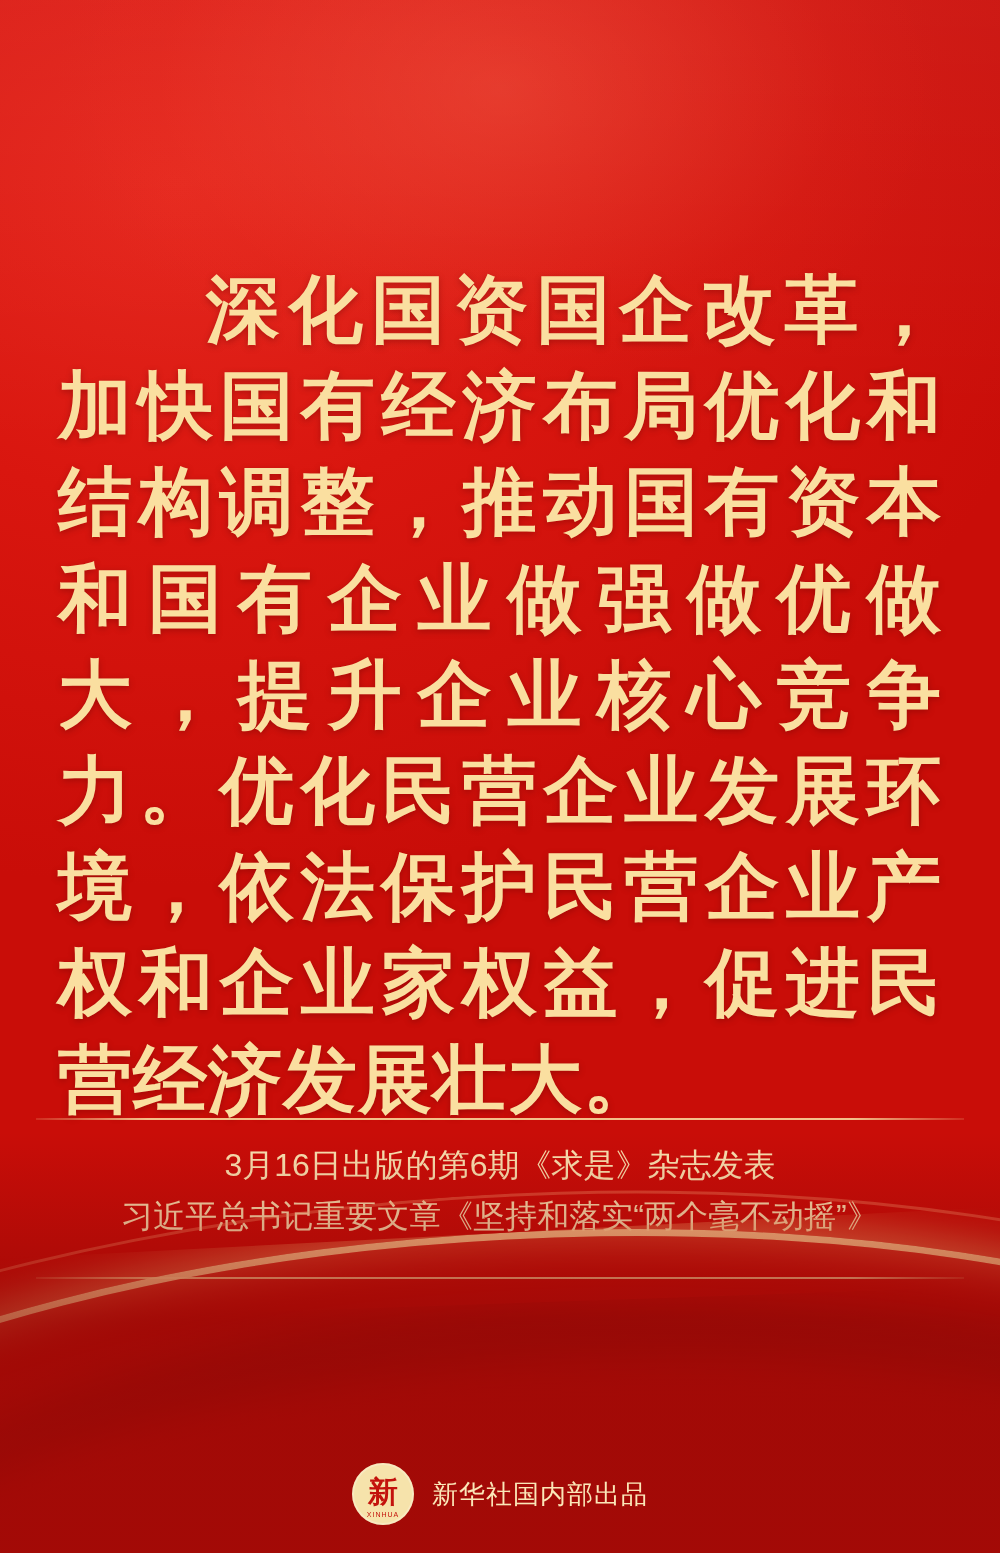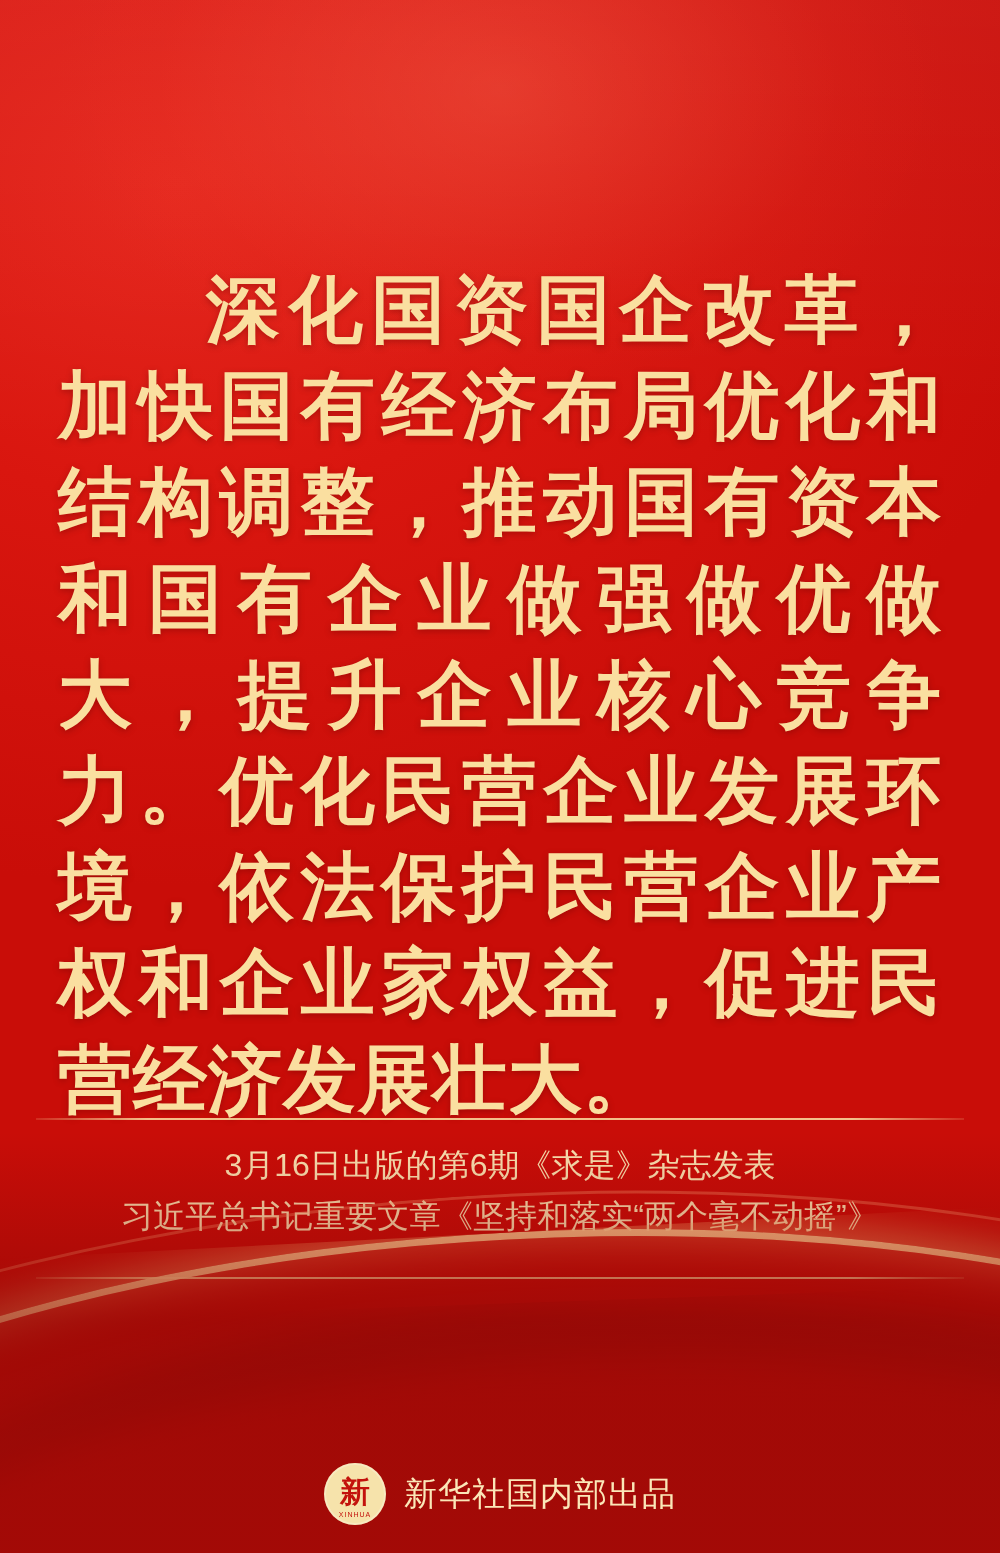--- a/index.html
+++ b/index.html
@@ -142,21 +142,21 @@
     position: absolute;
     bottom: 7px;
     left: 0; right: 0;
     text-align: center;
     font-size: 7px;
     letter-spacing: 1px;
     color: #c3120c;
     font-family: "Liberation Sans", sans-serif;
   }
   .footer-text {
-    font-size: 33px;
+    font-size: 26px;
     color: #fbe7b8;
     font-family: "Liberation Sans", "DejaVu Sans", sans-serif;
     letter-spacing: 1px;
   }
 </style>
 </head>
 <body>
 
 <div class="poster">
 

